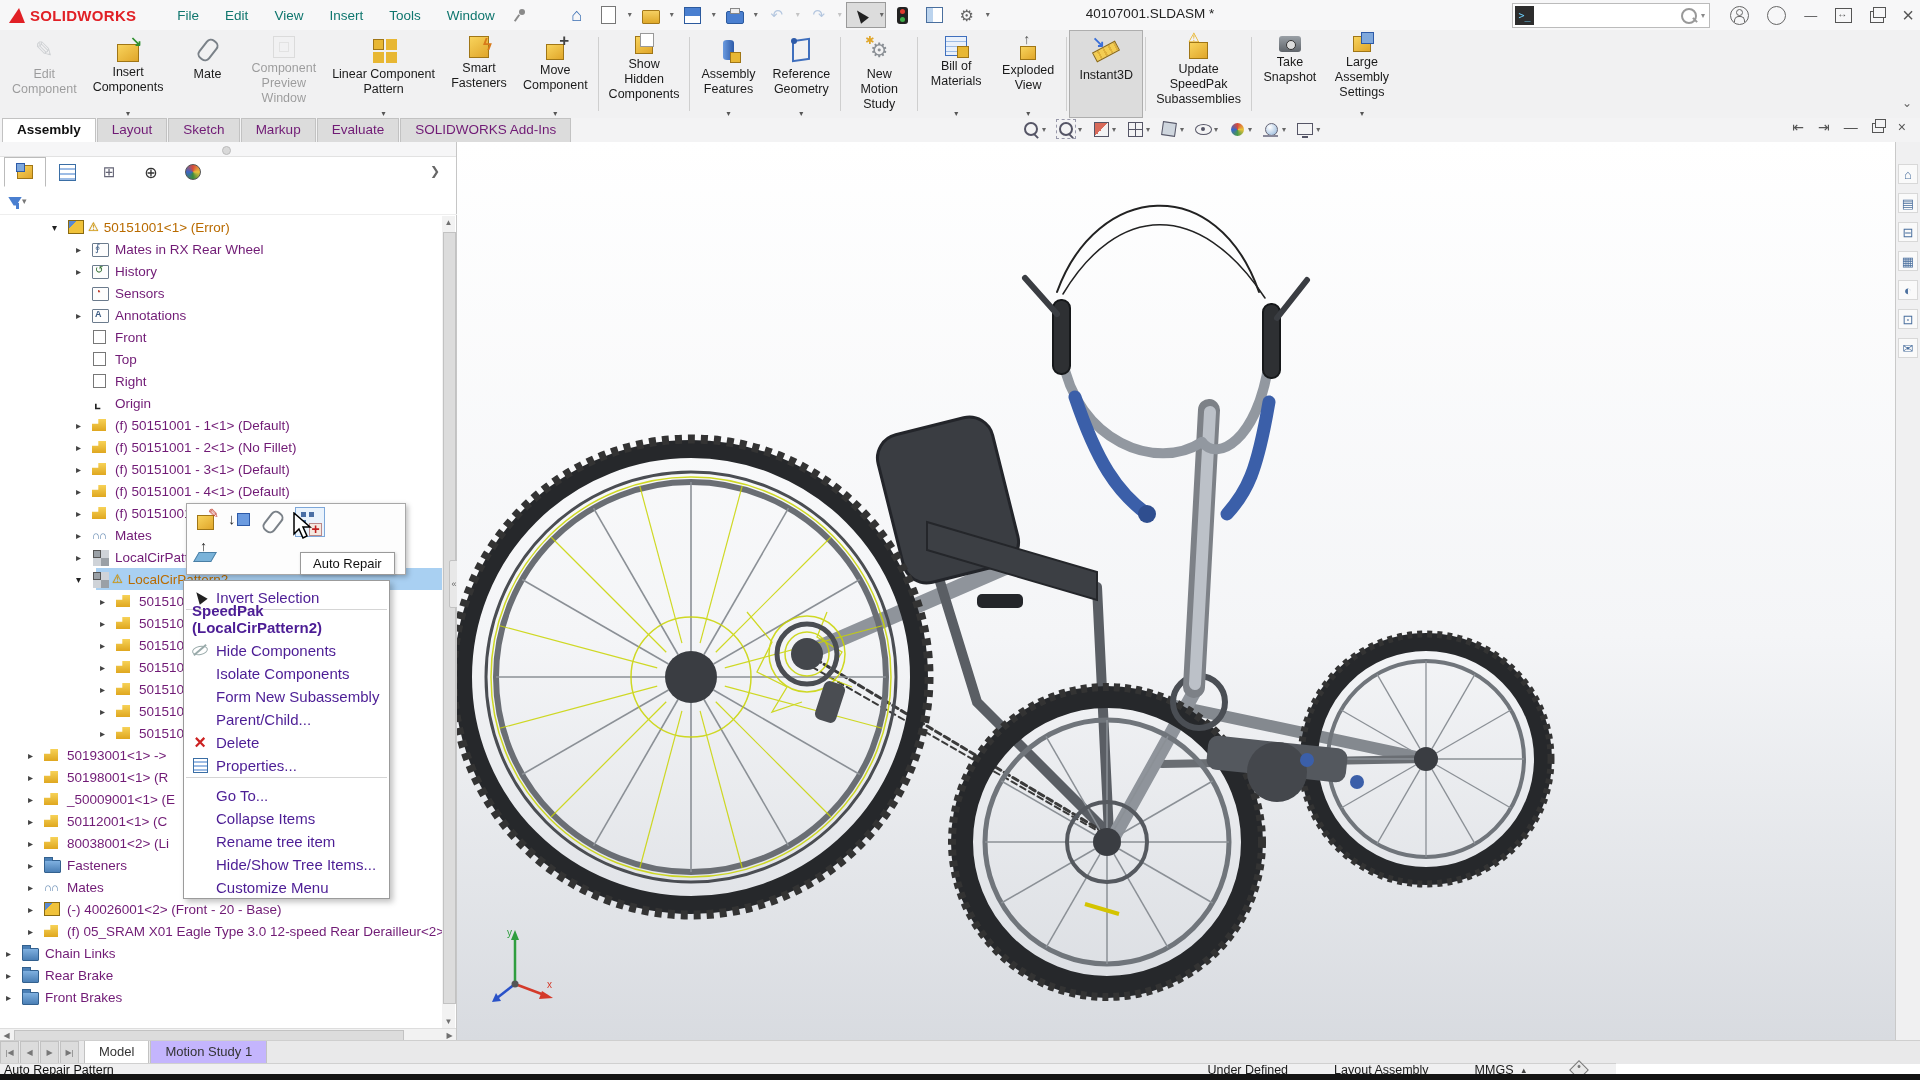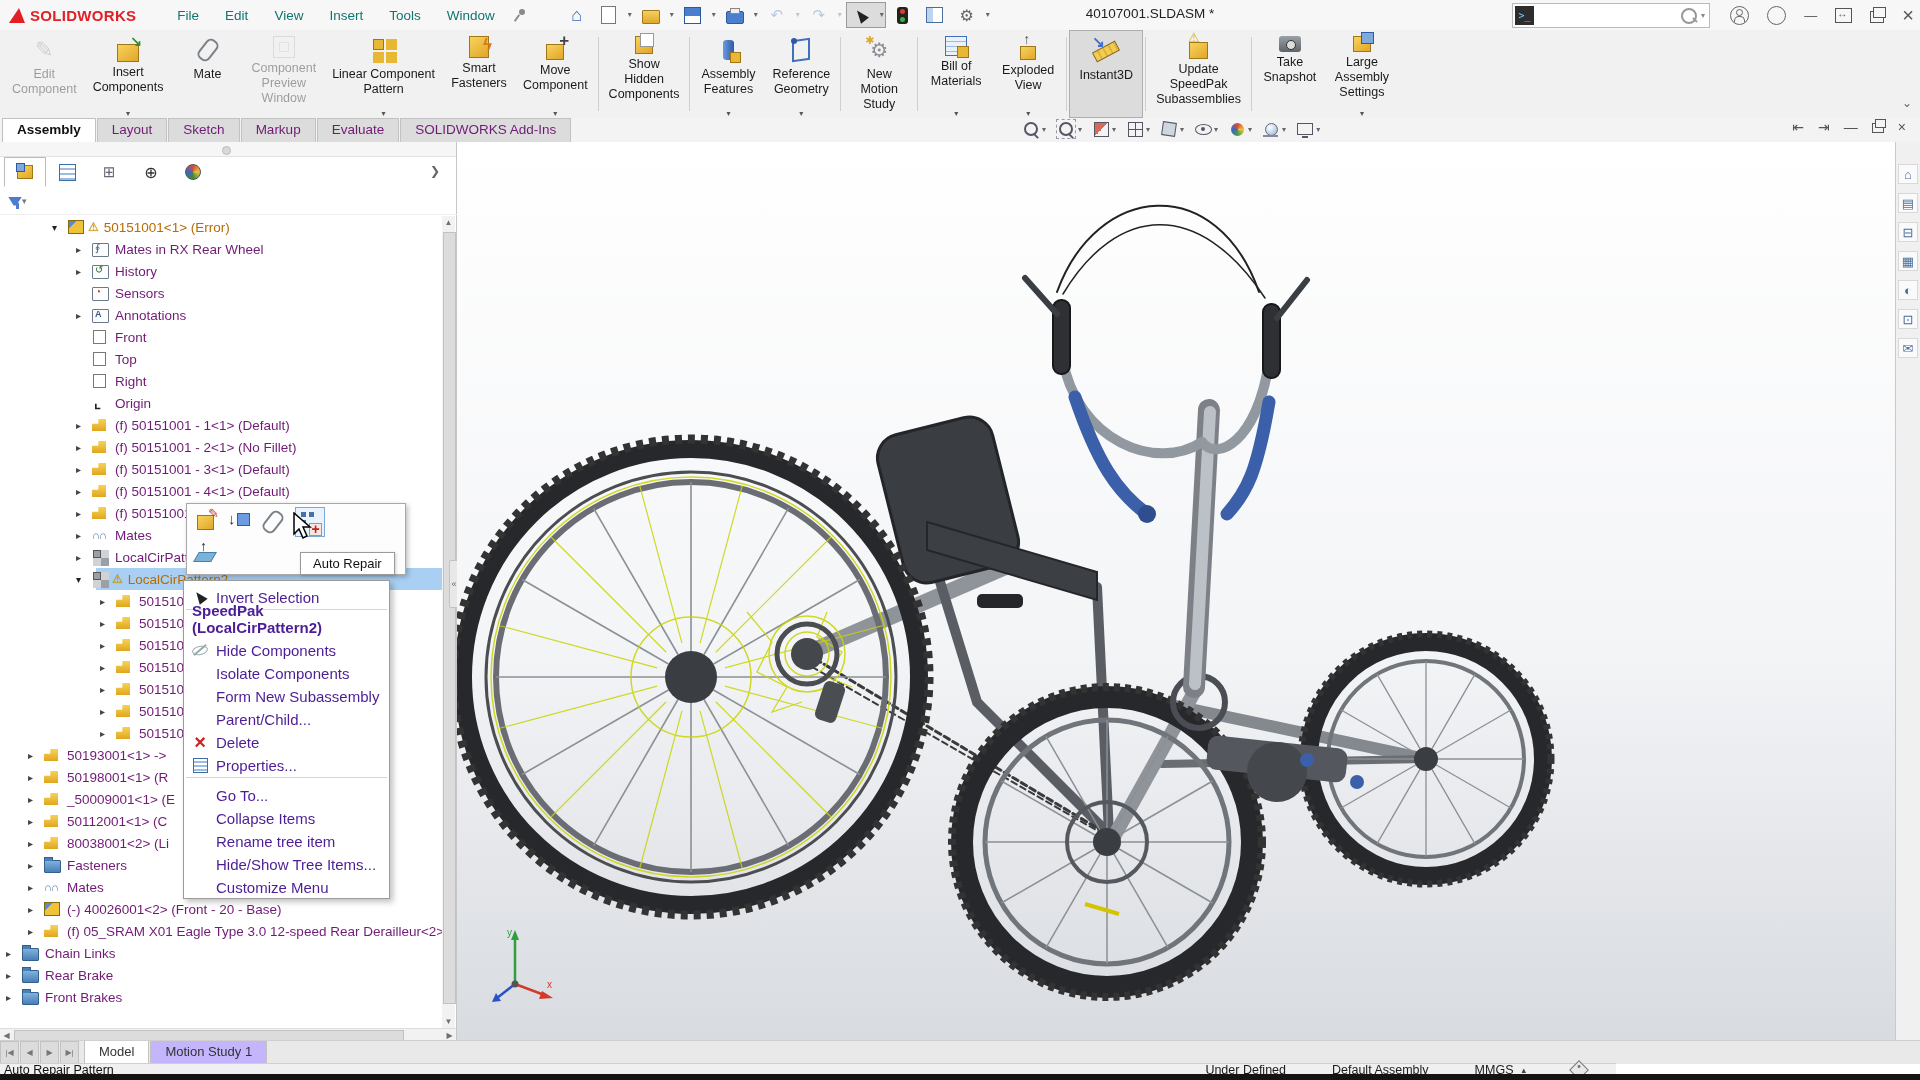--- a/index.html
+++ b/index.html
@@ -1155,19 +1155,19 @@
   <span id="btabs" style="display:flex;margin-left:4px">
 
   <span class="btab" data-active="1">Model</span>
       <span class="btab">Motion Study 1</span>
     </span>
 </div>
 <div id="statusbar">
   <span id="status-hint">Auto Repair Pattern</span>
   <span id="status-right">
     <span>Under Defined</span>
-    <span>Default Assembly</span>
+    <span>Layout Assembly</span>
     <span>MMGS</span>
     <span id="units-caret">▴</span>
     <span id="tag-icon"></span>
   </span>
 </div>
 <div id="blackstrip"></div>
 
 </body></html>

